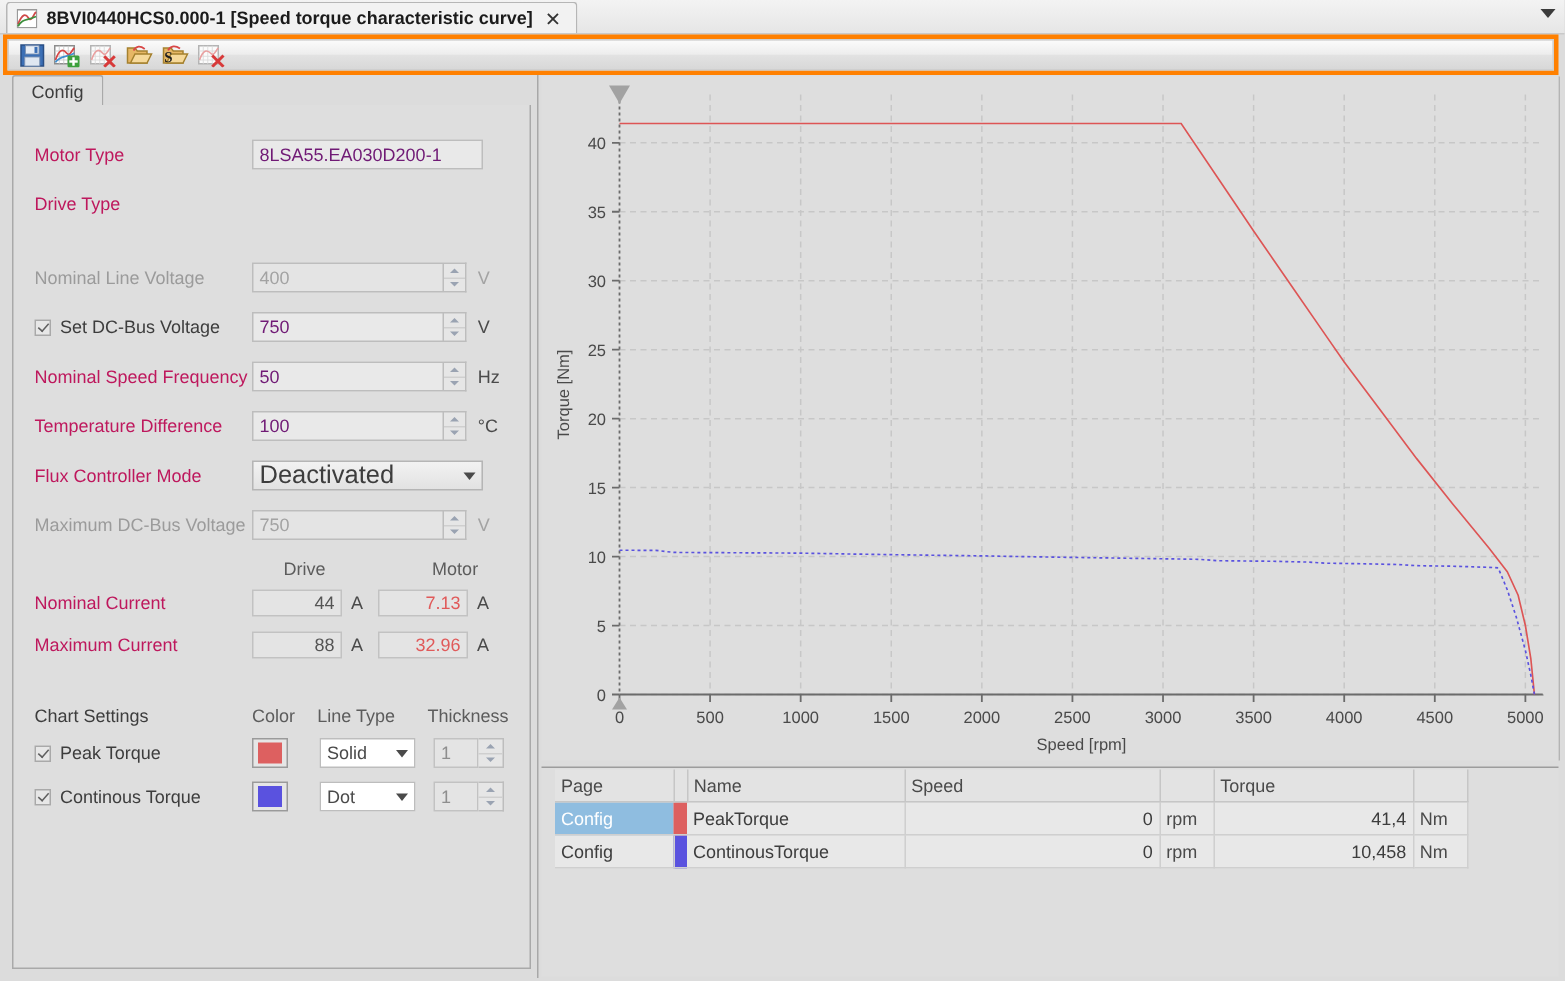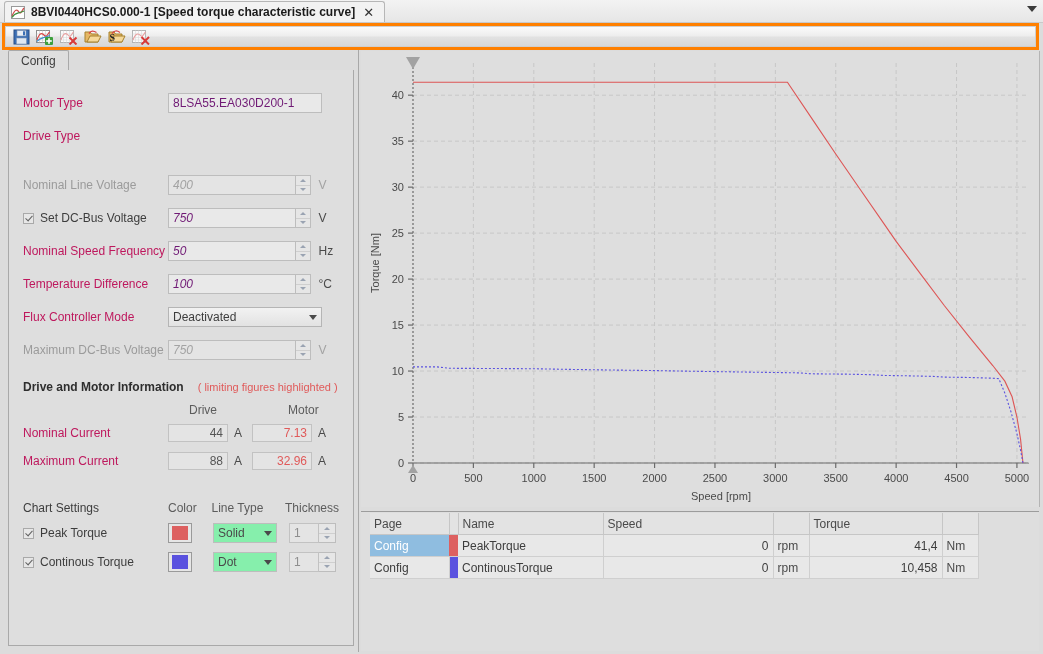--- a/index.html
+++ b/index.html
@@ -45,41 +45,41 @@
     align-items:center;background:#dedede;border:1px solid #a9a9a9;border-bottom:none;
     font-size:12px;color:#3d3d3d;border-radius:2px 2px 0 0;cursor:pointer;}
 
   .form{position:absolute;left:0;top:0;right:0;bottom:0;padding:22px 14px 0 14px;box-sizing:border-box;}
   .row{display:flex;align-items:center;height:22px;margin-bottom:11px;}
   .lbl{width:145px;flex:0 0 145px;font-size:12px;color:#be185d;}
   .lbl.dim{color:#9b9b9b;}
   .field{height:20px;box-sizing:border-box;background:#e9e9e9;border:1px solid #bdbdbd;
     display:flex;align-items:center;padding:0 4px;font-size:12px;color:#701a75;}
   .field.txt{width:154px;}
-  .field.num{width:136px;font-style:italic;}
+  .field.num{width:136px;}
   .field.dim{color:#a3a3a3;background:#e4e4e4;}
   .spin{width:17px;height:20px;box-sizing:border-box;background:#e6e6e6;
     border:1px solid #bdbdbd;border-left:none;display:flex;flex-direction:column;cursor:pointer;}
   .spin div{flex:1;display:flex;align-items:center;justify-content:center;}
   .spin .up:after{content:"";border-left:3px solid transparent;border-right:3px solid transparent;
     border-bottom:3px solid #9aa3b2;}
   .spin .dn:after{content:"";border-left:3px solid transparent;border-right:3px solid transparent;
     border-top:3px solid #9aa3b2;}
   .spin .up{border-bottom:1px solid #cfcfcf;}
   .unit{margin-left:7px;font-size:12px;color:#4a4a4a;width:22px;}
   .unit.dim{color:#a3a3a3;}
   .cb{width:11px;height:11px;box-sizing:border-box;background:#e7e7e7;border:1px solid #a9a9a9;
     display:inline-flex;align-items:center;justify-content:center;margin-right:6px;cursor:pointer;}
   .cb .mark{width:8px;height:8px;position:relative;}
   .cb .mark:after{content:"";position:absolute;left:2px;top:0px;width:3px;height:6px;
     border:solid #5f5f5f;border-width:0 1.6px 1.6px 0;transform:rotate(42deg);}
   .lbl-cb{display:flex;align-items:center;width:145px;flex:0 0 145px;font-size:12px;}
   .sel{width:154px;height:20px;box-sizing:border-box;
     background:linear-gradient(#f2f2f2,#e2e2e2);border:1px solid #b5b5b5;
-    display:flex;align-items:center;padding:8px 4px;font-size:12px;color:#3d3d3d;cursor:pointer;}
+    display:flex;align-items:center;padding:8px 4px;font-size:17px;color:#3d3d3d;cursor:pointer;}
   .sel .cv{margin-left:auto;width:0;height:0;border-left:4px solid transparent;
     border-right:4px solid transparent;border-top:5px solid #4a4a4a;}
 
   
   .sechdr{display:flex;align-items:baseline;margin:19px 0 9px 0;}
   .sechdr .t{font-size:12px;font-weight:bold;color:#2e2e2e;}
   .sechdr .n{font-size:11px;color:#e05a5a;margin-left:14px;}
   .colhdr{display:flex;margin-bottom:6px;gap:21px;}
   .colhdr .sp{width:145px;flex:0 0 145px;}
   .colhdr .c{width:60px;font-size:12px;color:#5c5c5c;}
@@ -96,21 +96,21 @@
   .cs-hdr .h1{width:45px;font-size:12px;color:#5c5c5c;}
   .cs-hdr .h2{width:76px;font-size:12px;color:#5c5c5c;}
   .cs-hdr .h3{font-size:12px;color:#5c5c5c;}
   .cs-row{display:flex;align-items:center;height:24px;margin-bottom:5px;}
   .cs-name{width:145px;flex:0 0 145px;display:flex;align-items:center;font-size:12px;}
   .swatch-box{width:24px;height:20px;box-sizing:border-box;background:#e6e6e6;border:1px solid #9a9a9a;
     display:flex;align-items:center;justify-content:center;cursor:pointer;}
   .swatch{width:16px;height:14px;}
   .swcell{width:45px;}
   .ltcell{width:76px;}
-  .sel-sm{width:64px;height:20px;box-sizing:border-box;background:#86efac;border:1px solid #bdbdbd;
+  .sel-sm{width:64px;height:20px;box-sizing:border-box;background:#ffffff;border:1px solid #bdbdbd;
     display:flex;align-items:center;padding:0 4px;font-size:12px;color:#4a4a4a;cursor:pointer;}
   .sel-sm .cv{margin-left:auto;width:0;height:0;border-left:4px solid transparent;
     border-right:4px solid transparent;border-top:5px solid #4a4a4a;}
   .thk{width:30px;height:20px;box-sizing:border-box;background:#e4e4e4;border:1px solid #c2c2c2;
     display:flex;align-items:center;padding-left:4px;font-size:12px;color:#8e8e8e;}
 
   
   .right-pane{position:absolute;left:360px;top:50px;width:681px;height:602px;background:#dcdcdc;}
   .chart-box{position:absolute;left:1px;top:1px;width:678px;height:456px;background:#dedede;
     border-right:1px solid #b4b4b4;}
@@ -318,24 +318,20 @@
         <div class="row">
           <span class="lbl dim">Maximum DC-Bus Voltage</span>
           <span class="field num dim">750</span>
           <span class="spin">
               <div class="up"></div>
               <div class="dn"></div>
             </span>
           <span class="unit dim">V</span>
         </div>
 
-        <div class="sechdr">
-          <span class="t">Drive and Motor Information</span>
-          <span class="n">( limiting figures highlighted )</span>
-        </div>
 
         <div class="colhdr">
           <span class="sp"></span>
           <span class="c2">Drive</span>
           <span class="c">Motor</span>
         </div>
 
         <div class="irow">
           <span class="lbl">Nominal Current</span>
           <span class="ifield">44</span>

